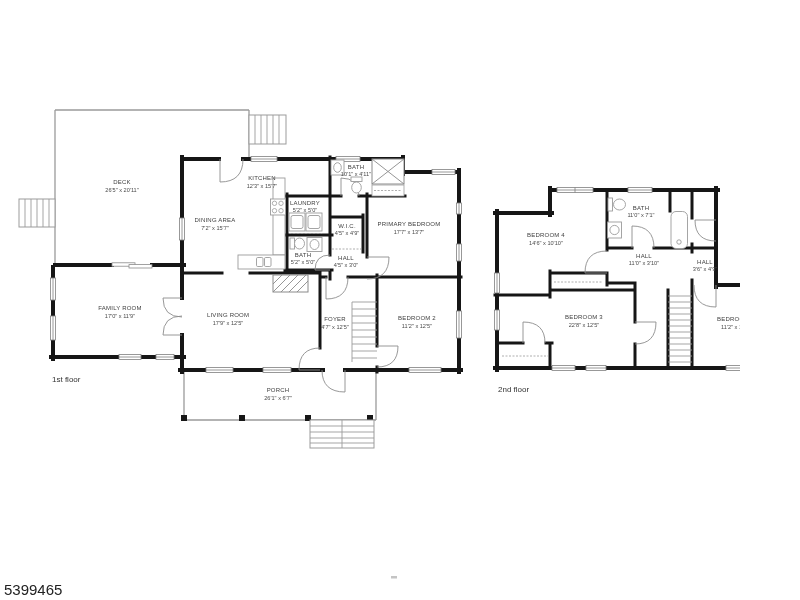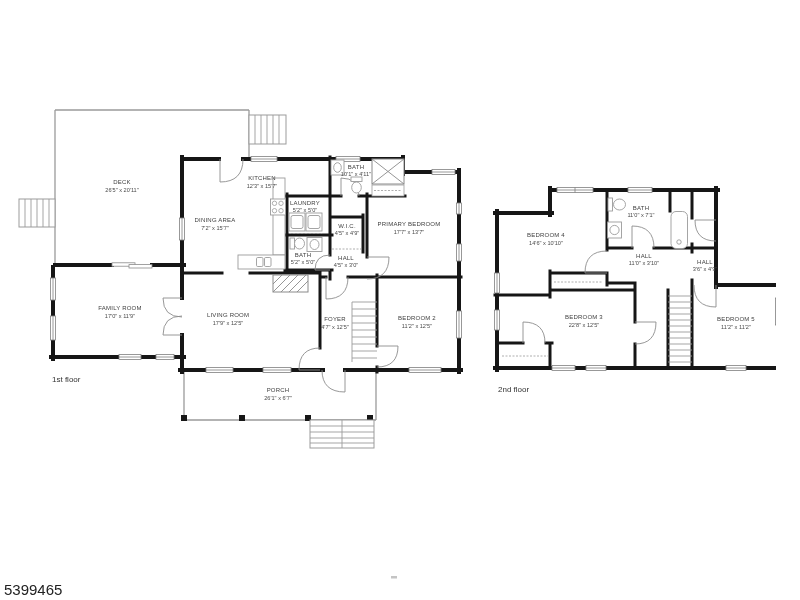--- a/index.html
+++ b/index.html
@@ -1,17 +1,17 @@
 <!DOCTYPE html>
 <html><head>
 <meta charset="utf-8">
 <style>
   html,body{margin:0;padding:0;background:#fff;}
   .page{position:relative;width:740px;height:600px;background:#fff;overflow:hidden;
-        font-family:"Liberation Sans",sans-serif;padding-left:36px;}
+        font-family:"Liberation Sans",sans-serif;}
   svg{position:absolute;left:0;top:0;}
   .room-name{font-size:6px;fill:#404040;letter-spacing:.2px;}
   .room-dims{font-size:5.6px;fill:#4a4a4a;}
   .floor-label{font-size:8px;fill:#333;}
   .listing-id{font-size:15px;fill:#222;}
   text{font-family:"Liberation Sans",sans-serif;}
 </style>
 </head>
 <body>
 

